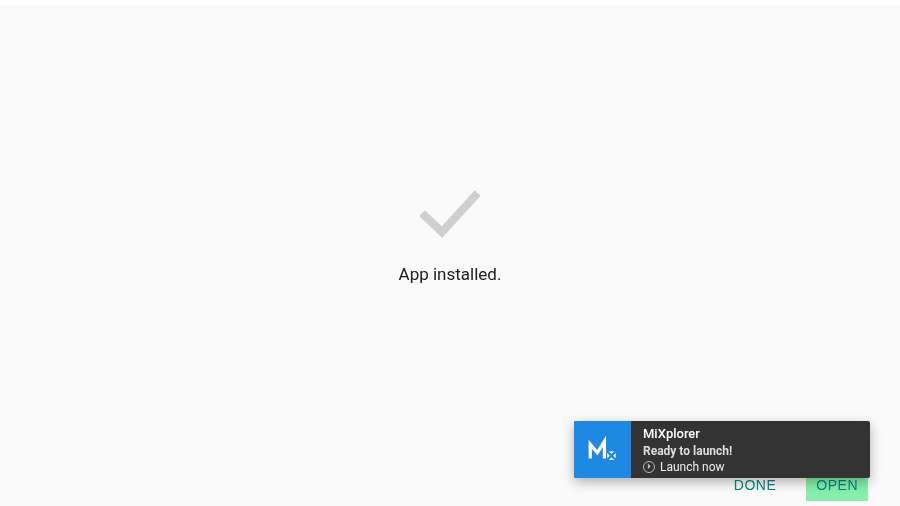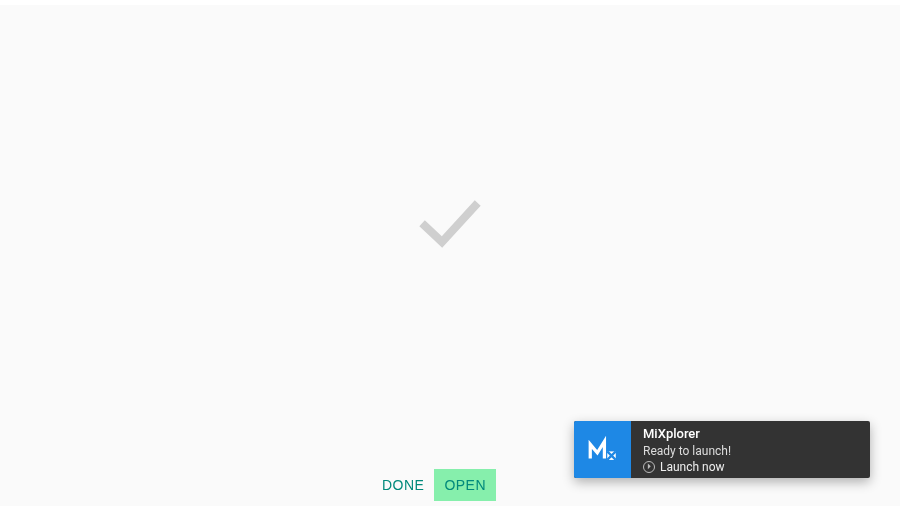--- a/index.html
+++ b/index.html
@@ -15,42 +15,42 @@
   .app-icon-small svg { width: 16px; height: 16px; }
   .header-title { font-size: 17px; font-weight: 500; color: #212121; }
   .main {
     height: 460px; display: flex; flex-direction: column; align-items: center;
     justify-content: center; background: #fafafa; position: relative; top: -40px;
   }
   .check-icon { width: 70px; height: 56px; margin-bottom: 22px; }
   .status-text { font-size: 17px; color: #212121; }
   .footer {
     position: absolute; bottom: 0; right: 0; height: 42px; width: 100%;
-    display: flex; justify-content: center; align-items: center;
-    padding-right: 32px; 
+    display: flex; justify-content: flex-end; align-items: center;
+    padding-right: 32px; gap: 20px;
   }
   .flat-btn {
     font-size: 14px; font-weight: 500; color: #00897b; letter-spacing: 0.5px;
     text-transform: uppercase; background: none; border: none; cursor: pointer;
     padding: 8px 10px;
   }
   .flat-btn.highlight { background: #86efac; }
   .notif {
     position: absolute; right: 30px; bottom: 28px; width: 296px; height: 57px;
     background: #333333; border-radius: 2px; display: flex; align-items: stretch;
     box-shadow: 0 4px 12px rgba(0,0,0,0.3); overflow: hidden;
   }
   .notif-icon {
     width: 57px; height: 57px; background: #1e88e5; display: flex;
     align-items: center; justify-content: center;
   }
   .notif-icon svg { width: 34px; height: 34px; }
   .notif-body { flex: 1; padding: 6px 12px 5px 12px; display: flex; flex-direction: column; justify-content: center; }
   .notif-title { color: #fff; font-size: 13px; font-weight: 500; line-height: 16px; }
-  .notif-sub { color: #ddd; font-size: 12px; line-height: 15px; margin-top: 2px; }
+  .notif-sub { color: #ddd; font-size: 12px; line-height: 15px; margin-top: 2px; font-weight: bold; }
   .notif-action { display: flex; align-items: center; gap: 5px; color: #eee; font-size: 12px; margin-top: 1px; }
   .notif-action-icon {
     width: 12px; height: 12px; border: 1px solid #bbb; border-radius: 50%;
     display: inline-flex; align-items: center; justify-content: center; font-size: 8px; color: #bbb;
   }
 </style>
 </head>
 <body>
 
 <header class="header">
@@ -61,20 +61,21 @@
       <path d="M15 13 L21 19 M21 13 L15 19" stroke="#1e88e5" stroke-width="1.6"></path>
     </svg>
   </div>
   <div class="header-title">MiXplorer</div>
 </header>
 
 <main class="main">
   <svg class="check-icon" viewBox="0 0 70 56">
     <path d="M10 30 L27 46 L60 10" stroke="#cfcfcf" stroke-width="8" fill="none" stroke-linecap="square"></path>
   </svg>
+  <div class="status-text">App installed.</div>
 </main>
 
 <div class="footer">
   <button class="flat-btn">DONE</button>
   <button class="flat-btn highlight">OPEN</button>
 </div>
 
 <div class="notif">
   <div class="notif-icon">
     <svg viewBox="0 0 24 24">

